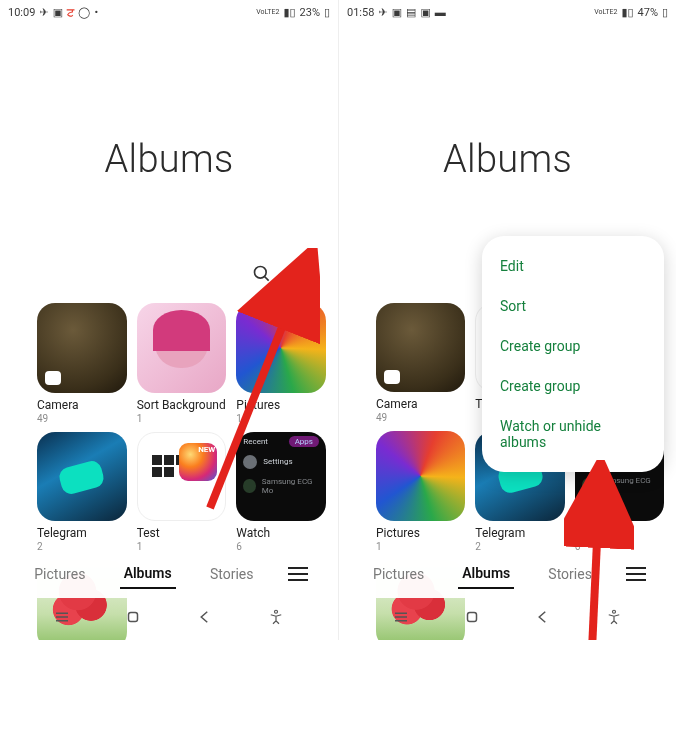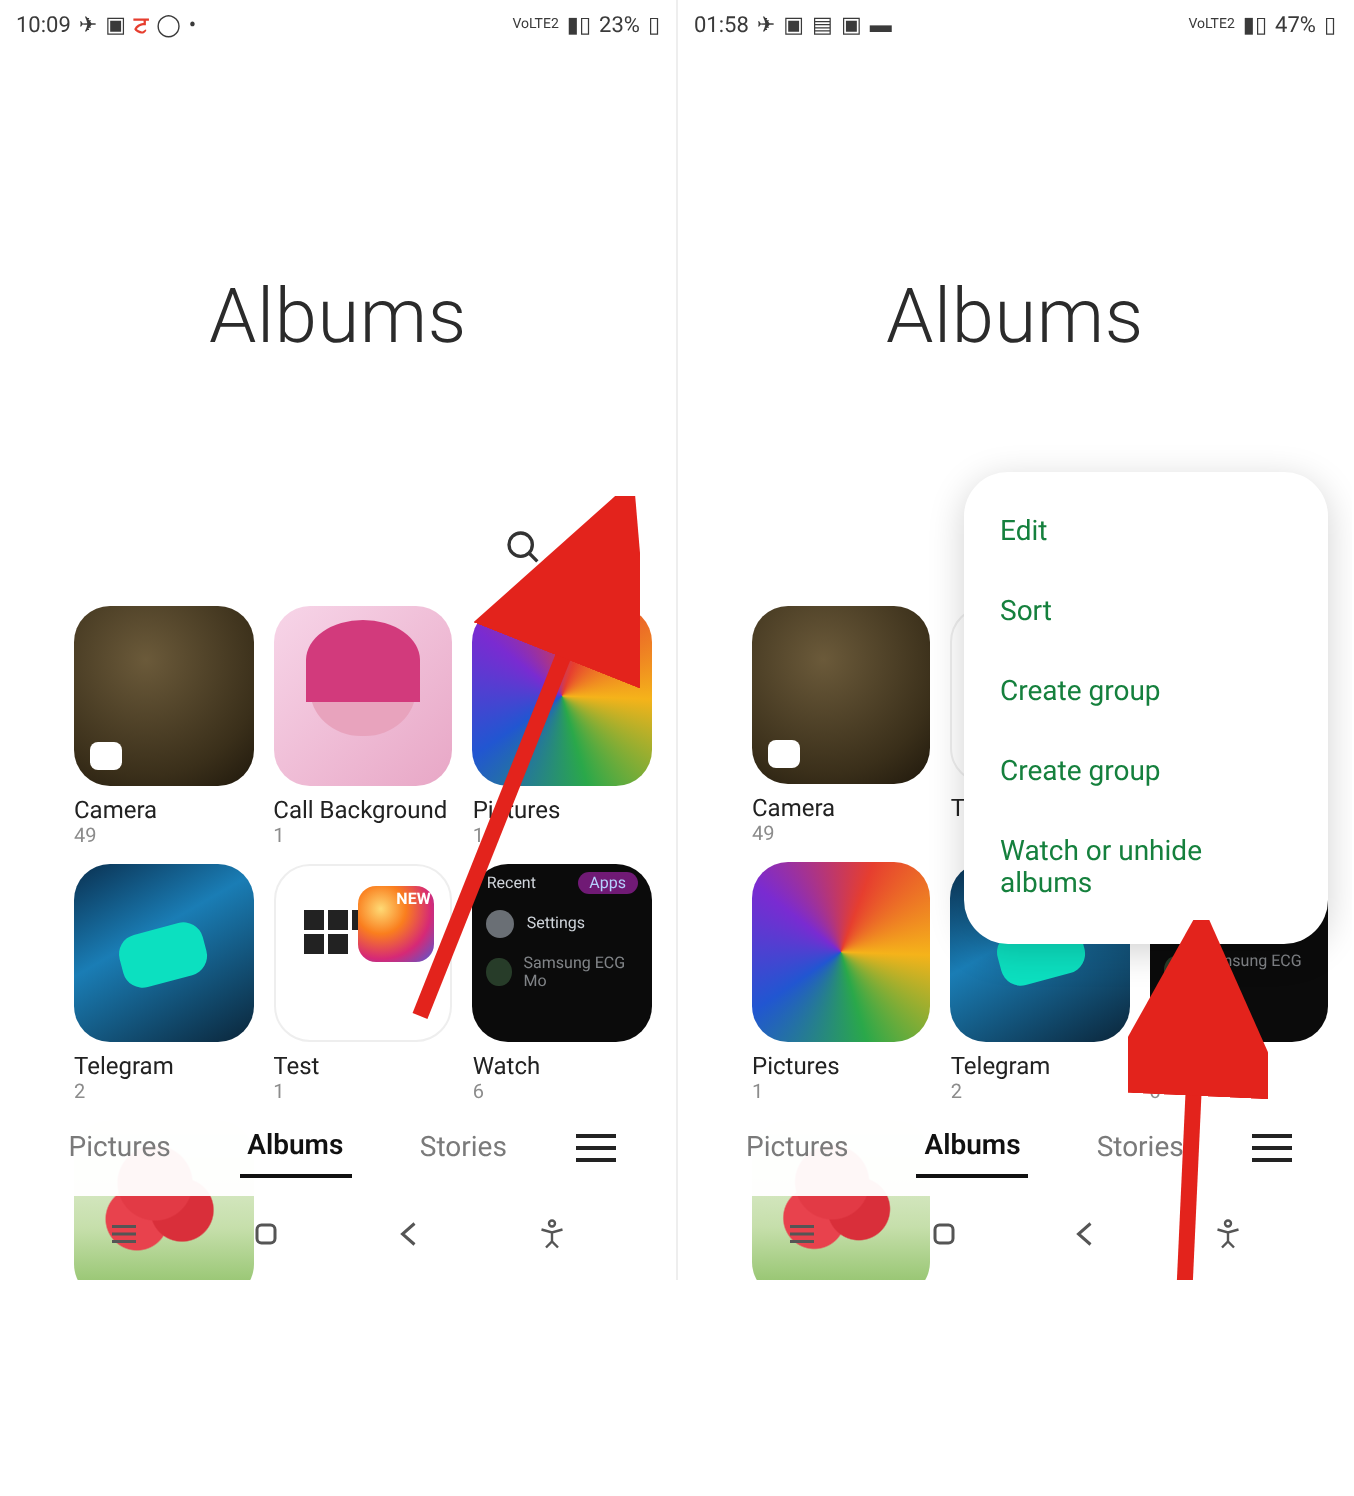--- a/index.html
+++ b/index.html
@@ -210,21 +210,21 @@
   </div>
 
   <div class="grid">
     <div class="album">
       <div class="thumb camera"></div>
       <div class="album-name">Camera</div>
       <div class="album-count">49</div>
     </div>
     <div class="album">
       <div class="thumb call"></div>
-      <div class="album-name">Call Background</div>
+      <div class="album-name">Sort Background</div>
       <div class="album-count">1</div>
     </div>
     <div class="album">
       <div class="thumb pictures"></div>
       <div class="album-name">Pictures</div>
       <div class="album-count">1</div>
     </div>
     <div class="album">
       <div class="thumb telegram"></div>
       <div class="album-name">Telegram</div>

